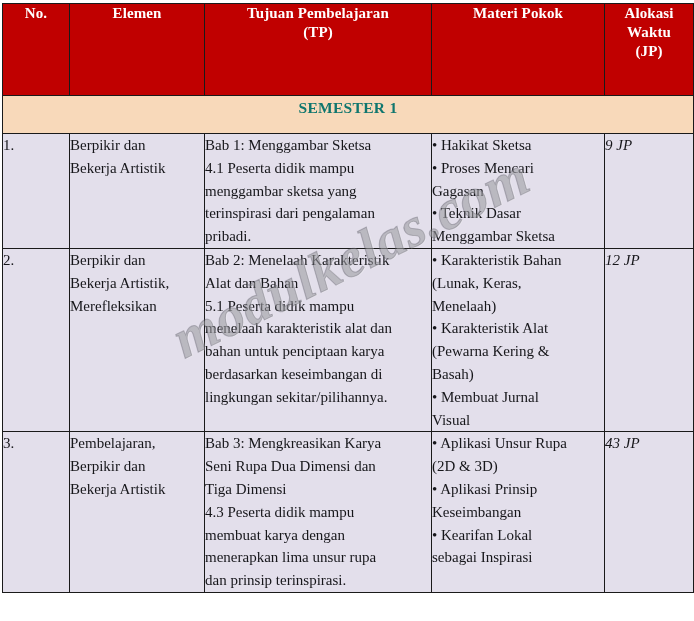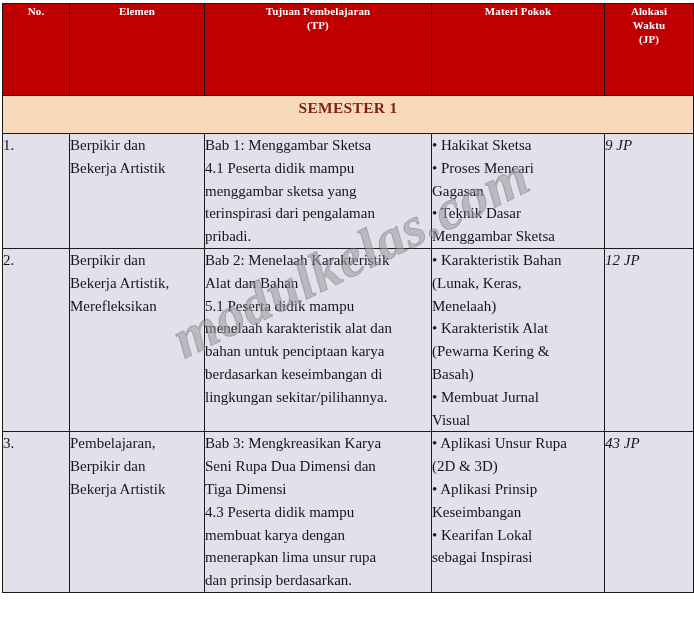--- a/index.html
+++ b/index.html
@@ -36,37 +36,37 @@
     box-sizing: border-box;
   }
 
   
   thead th {
     background: #C00000;
     color: #ffffff;
     font-weight: bold;
     text-align: center;
     vertical-align: middle;
-    font-size: 11px;
+    font-size: 15px;
     line-height: 1.28;
     padding: 6px 4px;
     height: 92px;
     letter-spacing: .1px;
   }
   thead th .hl { display: block; }
 
   
   td.semester {
     background: #F8D9BA;
     text-align: center;
     vertical-align: middle;
     font-weight: bold;
     font-size: 15.5px;
     height: 38px;
-    color: #7f1d1d;
+    color: #0f766e;
     letter-spacing: .3px;
   }
 
   
   tbody td {
     background: #E3DFEB;
     color: #16161a;
     font-size: 15px;
     line-height: 1.52;
     padding: 8px 9px 10px 9px;
@@ -204,21 +204,21 @@
           <span class="cellline">Berpikir dan</span>
           <span class="cellline">Bekerja Artistik</span>
         </td>
         <td class="c-tp">
           <span class="cellline">Bab 3: Mengkreasikan Karya</span>
           <span class="cellline">Seni Rupa Dua Dimensi dan</span>
           <span class="cellline">Tiga Dimensi</span>
           <span class="cellline">4.3 Peserta didik mampu</span>
           <span class="cellline">membuat karya dengan</span>
           <span class="cellline">menerapkan lima unsur rupa</span>
-          <span class="cellline">dan prinsip berdasarkan.</span>
+          <span class="cellline">dan prinsip terinspirasi.</span>
         </td>
         <td class="c-mat">
           <span class="bullet">• Aplikasi Unsur Rupa</span>
           <span class="bullet">(2D &amp; 3D)</span>
           <span class="bullet">• Aplikasi Prinsip</span>
           <span class="bullet">Keseimbangan</span>
           <span class="bullet">• Kearifan Lokal</span>
           <span class="bullet">sebagai Inspirasi</span>
         </td>
         <td class="c-jp">43 JP</td>

